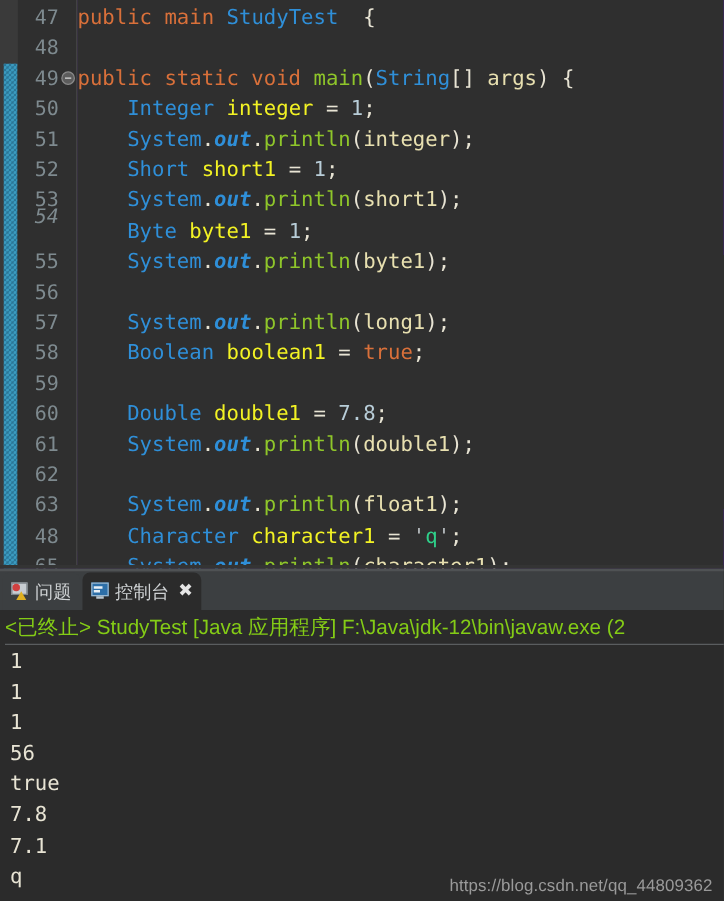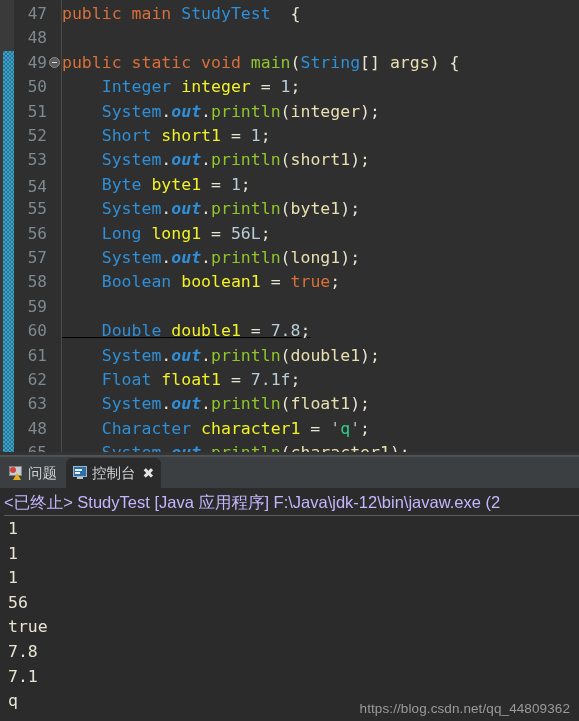--- a/index.html
+++ b/index.html
@@ -97,21 +97,21 @@
   .ico-con .scr{position:absolute;left:0;top:0;width:14px;height:11px;background:#2d6fa8;border:1px solid #9ab8d0;box-sizing:border-box;}
   .ico-con .line1{position:absolute;left:2px;top:3px;width:7px;height:1.5px;background:#e8f0f6;}
   .ico-con .line2{position:absolute;left:2px;top:6px;width:5px;height:1.5px;background:#e8f0f6;}
   .ico-con .base{position:absolute;left:4px;top:11px;width:6px;height:2px;background:#b9c6cf;}
 
   .console{
     position:absolute;left:0;top:33px;width:579px;height:233px;background:#2b2b2b;
   }
   .con-head{
     position:absolute;left:4px;top:2px;right:0;height:24px;line-height:24px;
-    color:#c4b5fd;font-size:16.5px;white-space:nowrap;overflow:hidden;
+    color:#84cc16;font-size:16.5px;white-space:nowrap;overflow:hidden;
     font-family:"Liberation Sans","DejaVu Sans",sans-serif;
   }
   .con-sep{position:absolute;left:4px;top:27px;right:0;height:1px;background:#5a5d5f;}
   .con-body{position:absolute;left:4px;top:29px;right:0;bottom:0;overflow:hidden;}
   .out{
     height:24.6px;line-height:24.6px;color:#e8e4d4;font-size:16.5px;
     font-family:"DejaVu Sans Mono",monospace;white-space:pre;padding-left:4px;
   }
   .watermark{
     position:absolute;right:9px;bottom:5px;color:#9a9a9a;font-size:13.5px;
@@ -132,21 +132,21 @@
     <div class="hl-strip" style="top: 416.8px;"></div>
       <div class="gutter">
         <div class="ln" style="top: 2px;">47</div>
         <div class="ln" style="top: 26.4px;">48</div>
         <div class="ln" style="top: 50.8px;">49</div>
         <div class="fold" style="top: 56.8px;"></div>
         <div class="ln" style="top: 75.2px;">50</div>
         <div class="ln" style="top: 99.6px;">51</div>
         <div class="ln" style="top: 124px;">52</div>
         <div class="ln" style="top: 148.4px;">53</div>
-        <div class="ln" style="top: 175px;">54</div>
+        <div class="ln" style="top: 161px; font-style: italic;">54</div>
         <div class="ln" style="top: 197.2px; text-align: right;">55</div>
         <div class="ln" style="top: 221.6px;">56</div>
         <div class="ln" style="top: 246px;">57</div>
         <div class="ln" style="top: 270.4px;">58</div>
         <div class="ln" style="top: 294.8px;">59</div>
         <div class="ln" style="top: 319.2px;">60</div>
         <div class="ln" style="top: 343.6px;">61</div>
         <div class="ln" style="top: 368px;">62</div>
         <div class="ln" style="top: 392.4px;">63</div>
         <div class="ln" style="top: 416.8px;">48</div>
@@ -155,26 +155,24 @@
     <div class="code-area">
         <div class="row" style="top: 2px;"><span class="kw">public</span><span class="pl"> </span><span class="kw">main</span><span class="pl"> </span><span class="cls">StudyTest</span><span class="pun">  {</span></div>
         <div class="row" style="top: 26.4px;"></div>
         <div class="row" style="top: 50.8px;"><span class="kw">public</span><span class="pl"> </span><span class="kw">static</span><span class="pl"> </span><span class="kw">void</span><span class="pl"> </span><span class="mth">main</span><span class="pun">(</span><span class="typ">String</span><span class="pun">[] </span><span class="arg">args</span><span class="pun">) {</span></div>
         <div class="row" style="top: 75.2px;"><span class="pl">    </span><span class="typ">Integer</span><span class="pl"> </span><span class="var">integer</span><span class="pun"> = </span><span class="num">1</span><span class="pun">;</span></div>
         <div class="row" style="top: 99.6px;"><span class="pl">    </span><span class="typ">System</span><span class="pun">.</span><span class="fld">out</span><span class="pun">.</span><span class="mth">println</span><span class="pun">(</span><span class="arg">integer</span><span class="pun">);</span></div>
         <div class="row" style="top: 124px;"><span class="pl">    </span><span class="typ">Short</span><span class="pl"> </span><span class="var">short1</span><span class="pun"> = </span><span class="num">1</span><span class="pun">;</span></div>
         <div class="row" style="top: 148.4px;"><span class="pl">    </span><span class="typ">System</span><span class="pun">.</span><span class="fld">out</span><span class="pun">.</span><span class="mth">println</span><span class="pun">(</span><span class="arg">short1</span><span class="pun">);</span></div>
         <div class="row" style="top: 172.8px;"><span class="pl">    </span><span class="typ">Byte</span><span class="pl"> </span><span class="var">byte1</span><span class="pun"> = </span><span class="num">1</span><span class="pun">;</span></div>
         <div class="row" style="top: 197.2px;"><span class="pl">    </span><span class="typ">System</span><span class="pun">.</span><span class="fld">out</span><span class="pun">.</span><span class="mth">println</span><span class="pun">(</span><span class="arg">byte1</span><span class="pun">);</span></div>
-        <div class="row" style="top: 221.6px;"><span class="pl">    </span><span class="typ">Long</span><span class="pl"> </span><span class="var">long1</span><span class="pun"> = </span><span class="num">56L</span><span class="pun">;</span></div>
         <div class="row" style="top: 246px;"><span class="pl">    </span><span class="typ">System</span><span class="pun">.</span><span class="fld">out</span><span class="pun">.</span><span class="mth">println</span><span class="pun">(</span><span class="arg">long1</span><span class="pun">);</span></div>
         <div class="row" style="top: 270.4px;"><span class="pl">    </span><span class="typ">Boolean</span><span class="pl"> </span><span class="var">boolean1</span><span class="pun"> = </span><span class="kw">true</span><span class="pun">;</span></div>
-        <div class="row" style="top: 319.2px; text-decoration: underline;"><span class="pl">    </span><span class="typ">Double</span><span class="pl"> </span><span class="var">double1</span><span class="pun"> = </span><span class="num">7.8</span><span class="pun">;</span></div>
+        <div class="row" style="top: 319.2px;"><span class="pl">    </span><span class="typ">Double</span><span class="pl"> </span><span class="var">double1</span><span class="pun"> = </span><span class="num">7.8</span><span class="pun">;</span></div>
         <div class="row" style="top: 343.6px;"><span class="pl">    </span><span class="typ">System</span><span class="pun">.</span><span class="fld">out</span><span class="pun">.</span><span class="mth">println</span><span class="pun">(</span><span class="arg">double1</span><span class="pun">);</span></div>
-        <div class="row" style="top: 368px;"><span class="pl">    </span><span class="typ">Float</span><span class="pl"> </span><span class="var">float1</span><span class="pun"> = </span><span class="num">7.1f</span><span class="pun">;</span></div>
         <div class="row" style="top: 392.4px;"><span class="pl">    </span><span class="typ">System</span><span class="pun">.</span><span class="fld">out</span><span class="pun">.</span><span class="mth">println</span><span class="pun">(</span><span class="arg">float1</span><span class="pun">);</span></div>
         <div class="row" style="top: 416.8px;"><span class="pl">    </span><span class="typ">Character</span><span class="pl"> </span><span class="var">character1</span><span class="pun"> = </span><span class="q">'</span><span class="str">q</span><span class="q">'</span><span class="pun">;</span></div>
         <div class="row" style="top: 441.2px;"><span class="pl">    </span><span class="typ">System</span><span class="pun">.</span><span class="fld">out</span><span class="pun">.</span><span class="mth">println</span><span class="pun">(</span><span class="arg">character1</span><span class="pun">);</span></div>
       </div>
     <div class="ed-botline"></div>
   </div>
 
   <div class="panel">
     <div class="panel-topline"></div>
 

